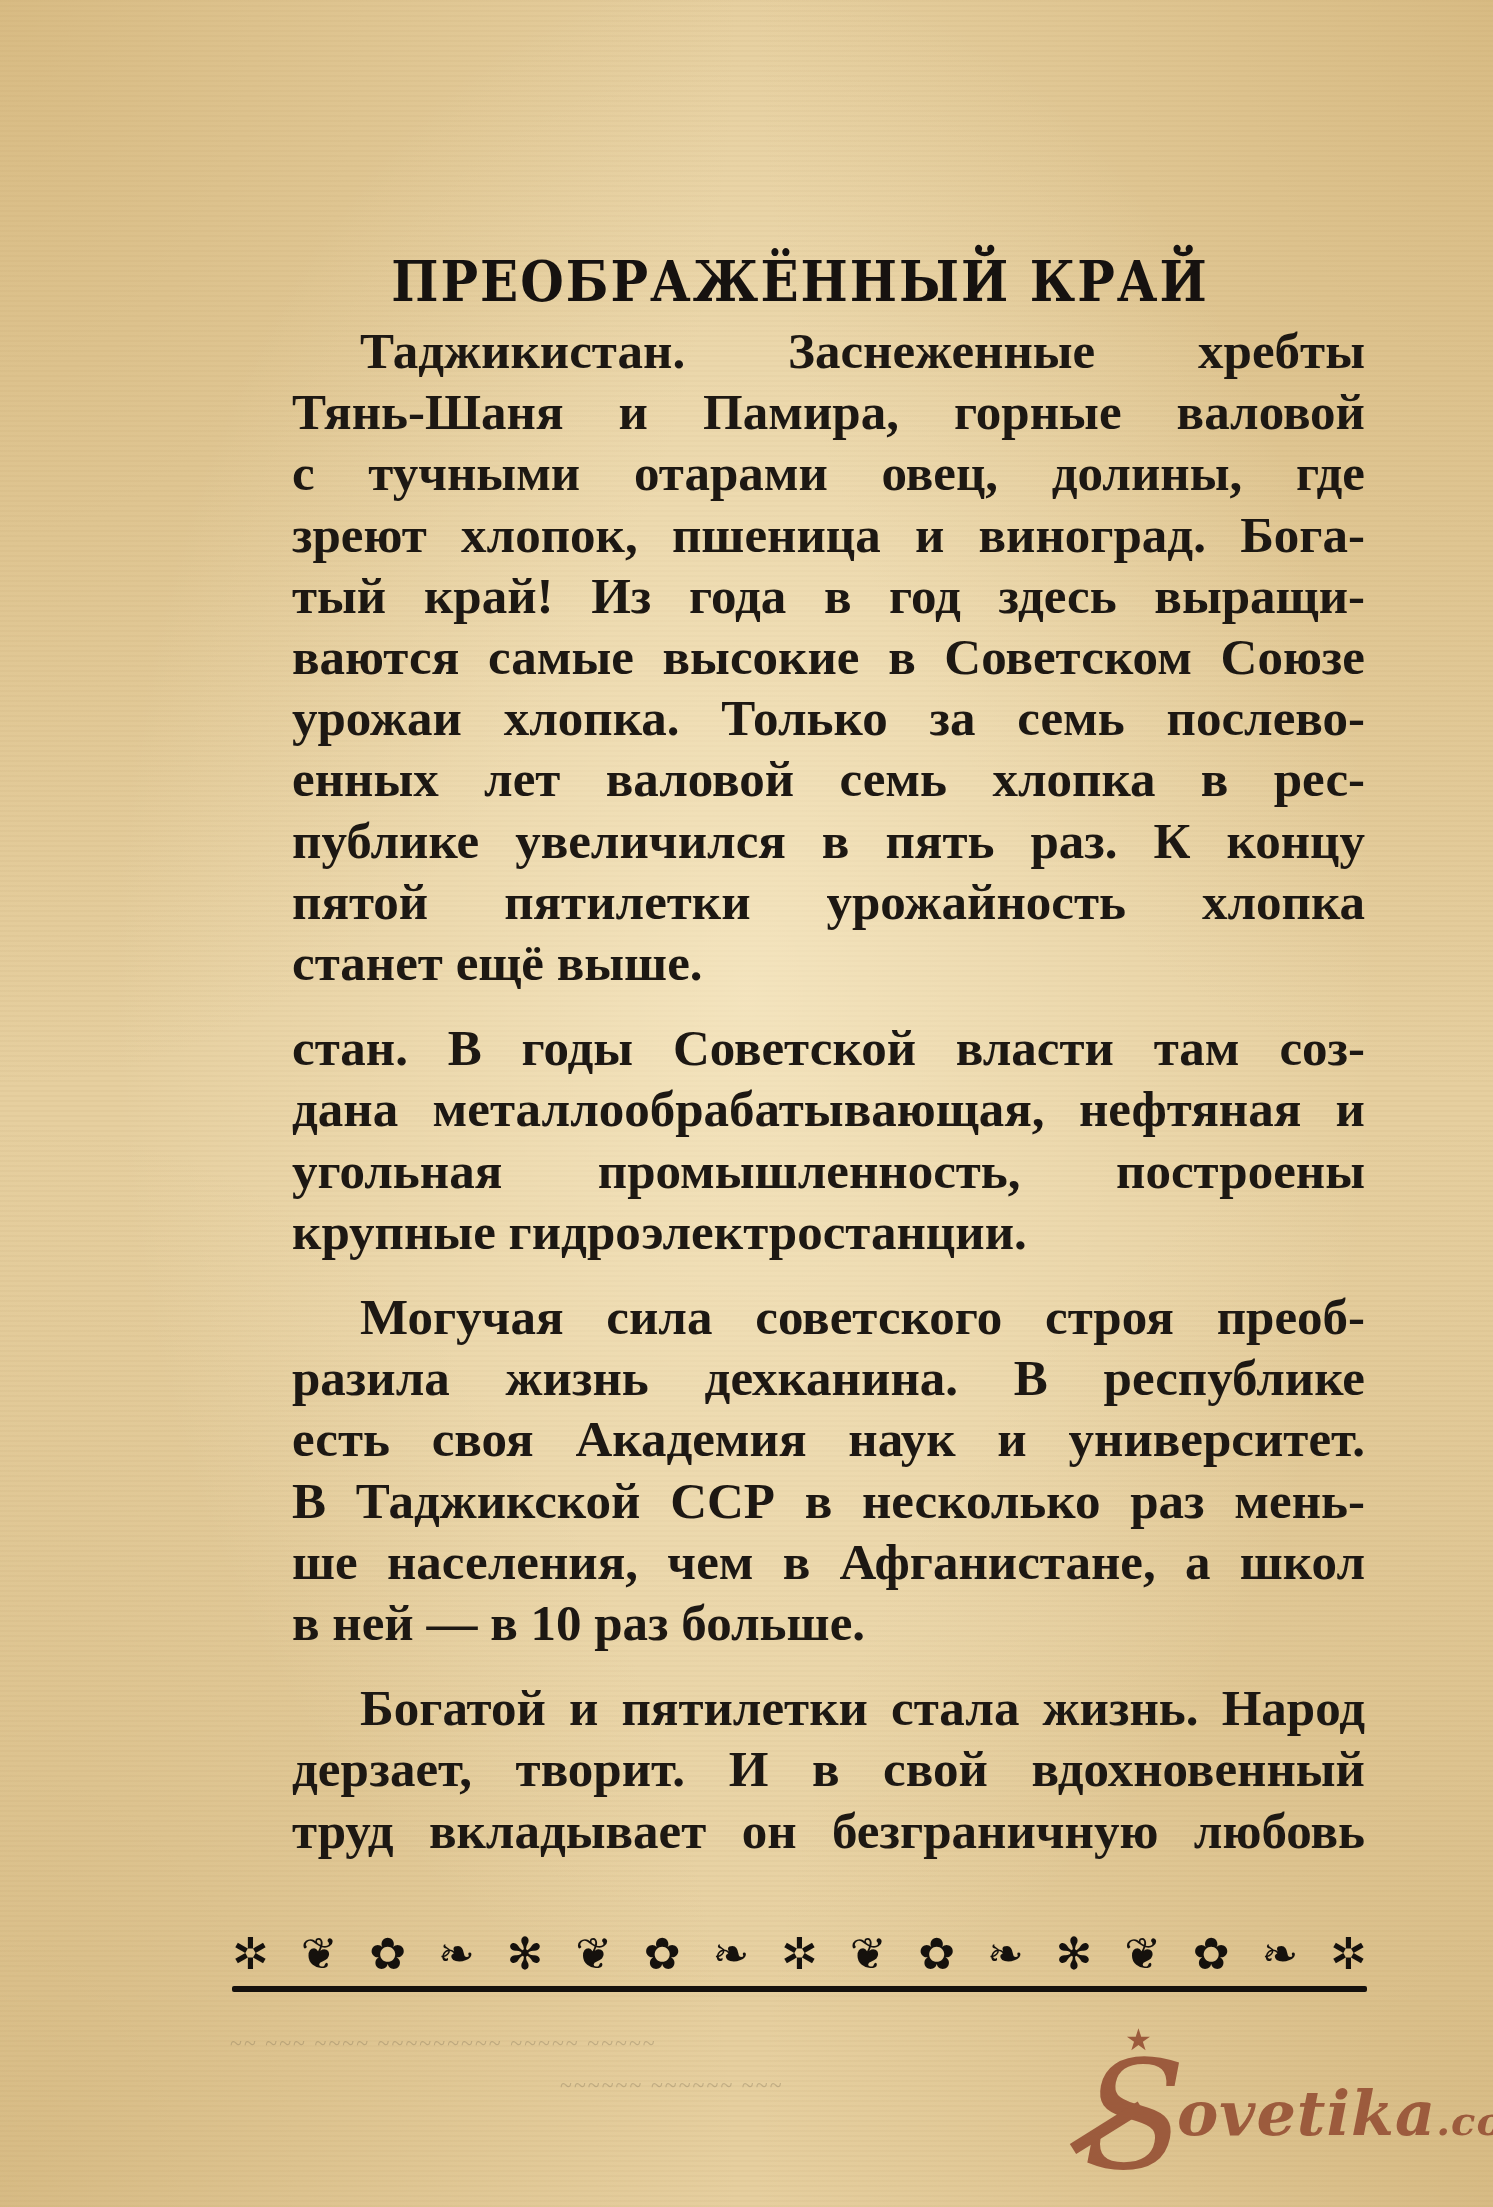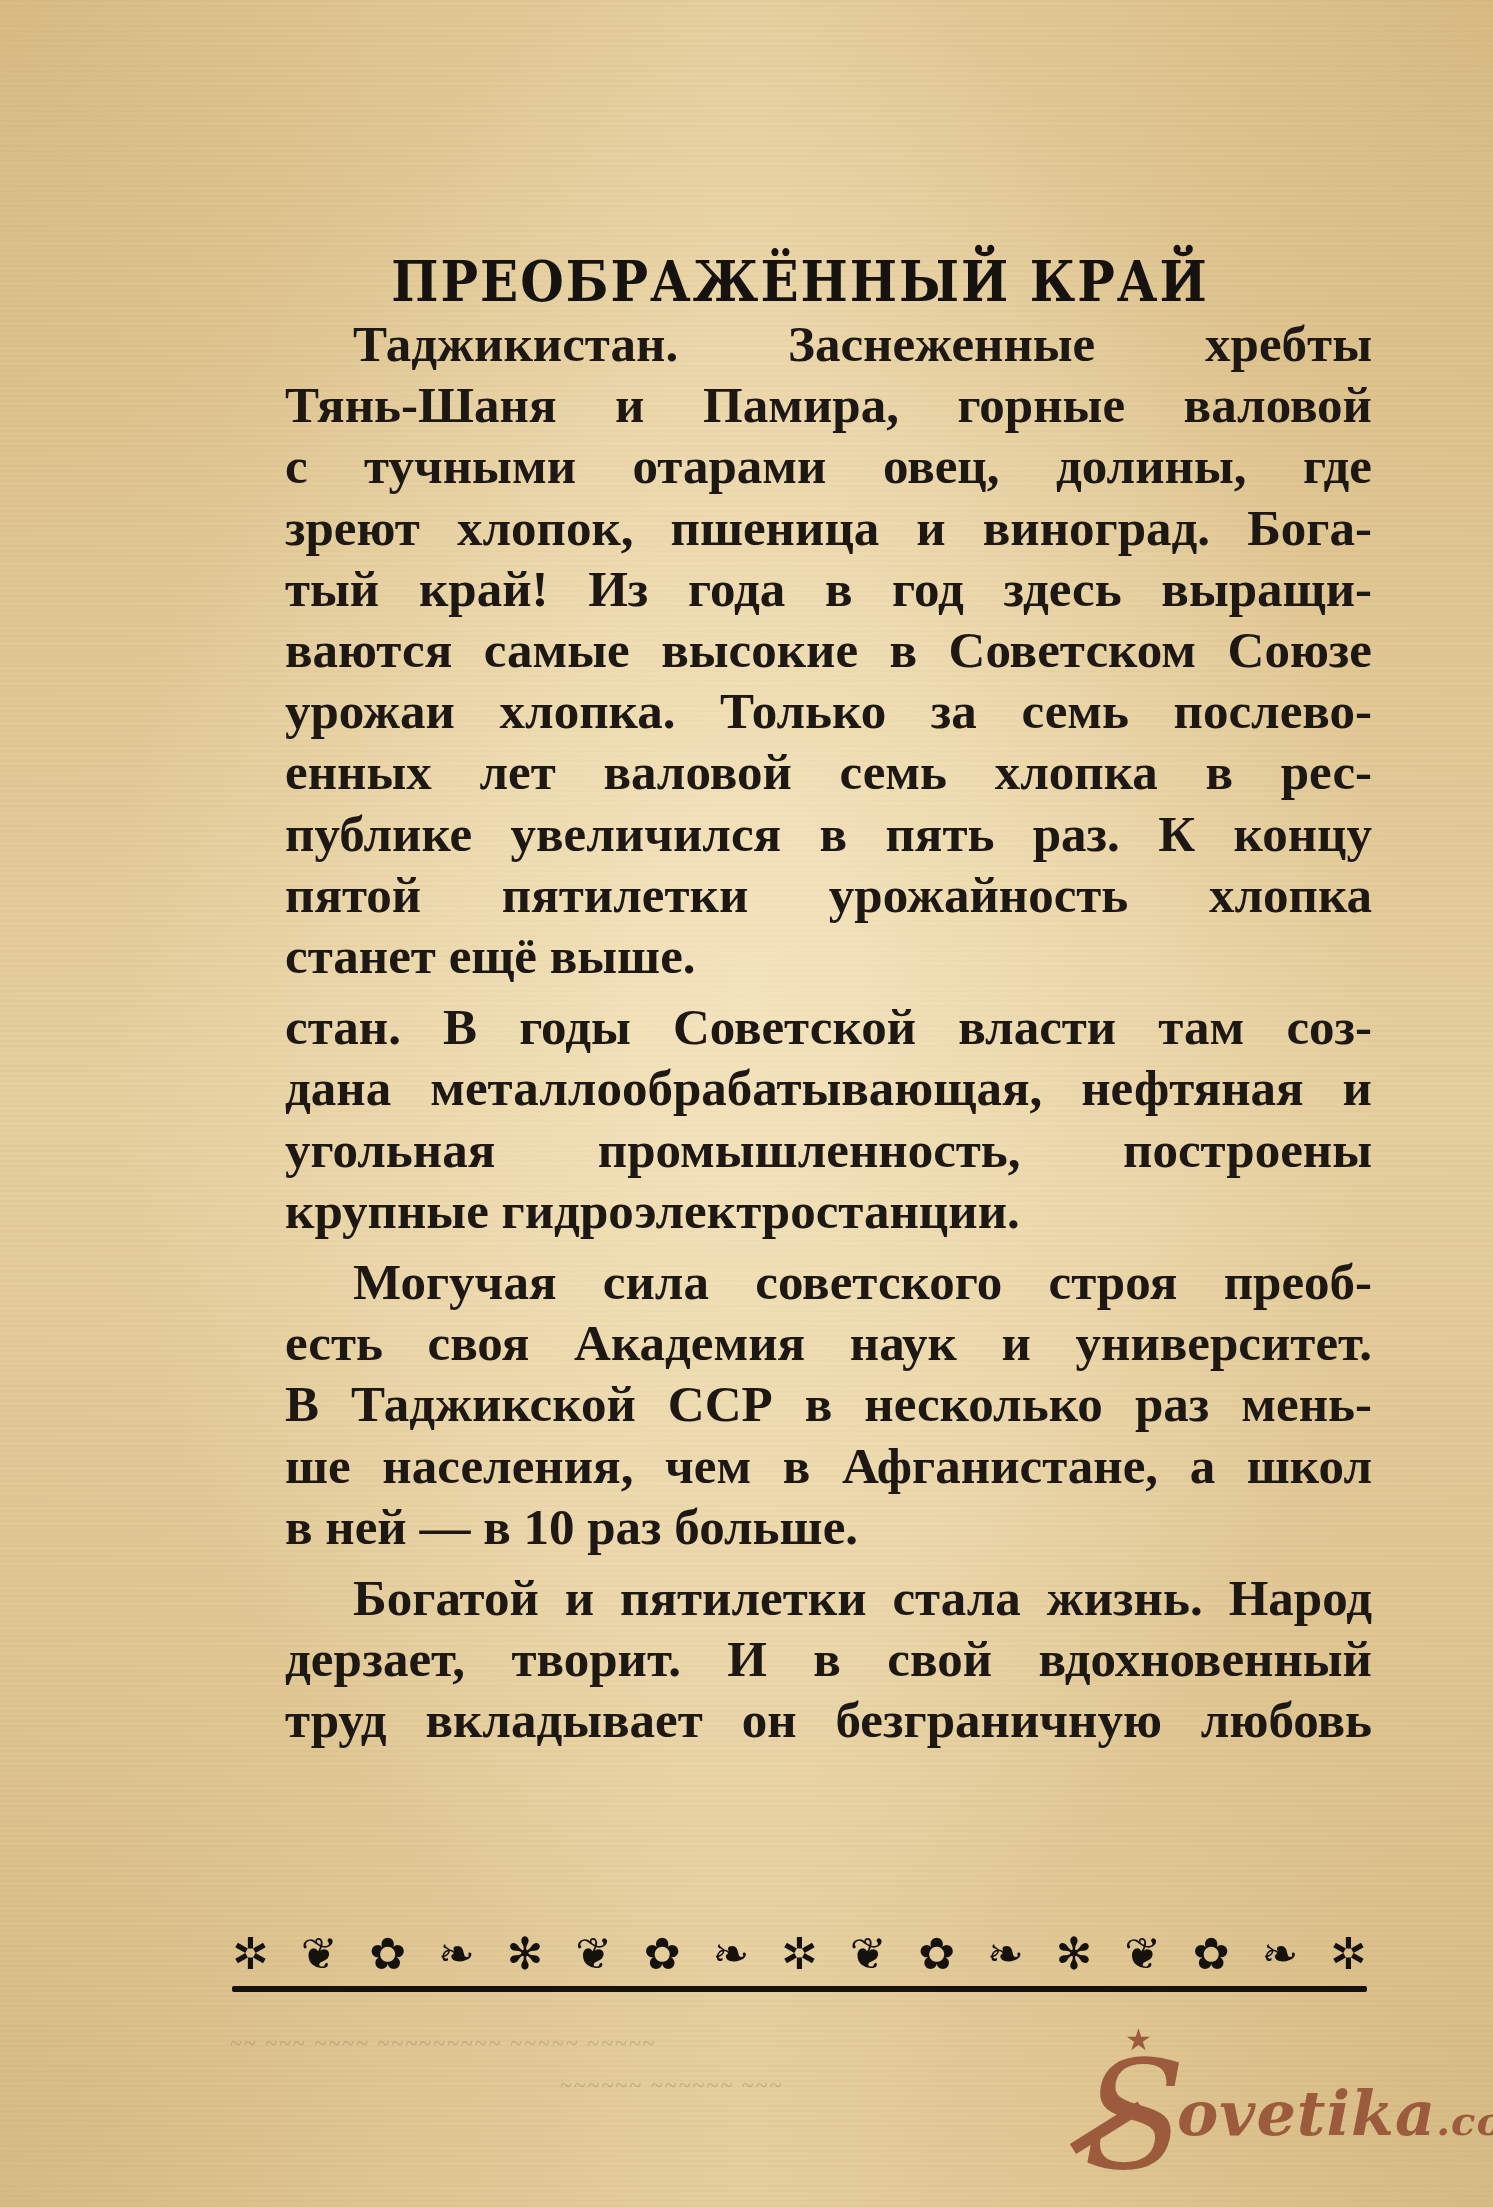--- a/index.html
+++ b/index.html
@@ -47,21 +47,21 @@
   }
 
   .text-column {
     position: absolute;
     left: 217px;
     top: 314px;
     width: 1155px;
   }
 
   .paragraph {
-    margin: 0;
+    margin: 7px;
     font-family: "Liberation Serif", serif;
     font-size: 51px;
     line-height: 61.2px;
     text-align: justify;
     text-indent: 68px;
     font-weight: bold;
     color: #1d1813;
     hyphens: manual;
   }
   .paragraph .line {
@@ -198,20 +198,21 @@
     <div class="paragraph">
       <span class="line">стан. В годы Советской власти там соз-</span>
       <span class="line">дана металлообрабатывающая, нефтяная и</span>
       <span class="line">угольная промышленность, построены</span>
       <span class="line last">крупные гидроэлектростанции.</span>
     </div>
     <div class="para-gap"></div>
 
     <div class="paragraph">
       <span class="line first">Могучая сила советского строя преоб-</span>
+      <span class="line">разила жизнь дехканина. В республике</span>
       <span class="line">есть своя Академия наук и университет.</span>
       <span class="line">В Таджикской ССР в несколько раз мень-</span>
       <span class="line">ше населения, чем в Афганистане, а школ</span>
       <span class="line last">в ней — в 10 раз больше.</span>
     </div>
     <div class="para-gap"></div>
 
     <div class="paragraph">
       <span class="line first">Богатой и пятилетки стала жизнь. Народ</span>
       <span class="line">дерзает, творит. И в свой вдохновенный</span>

